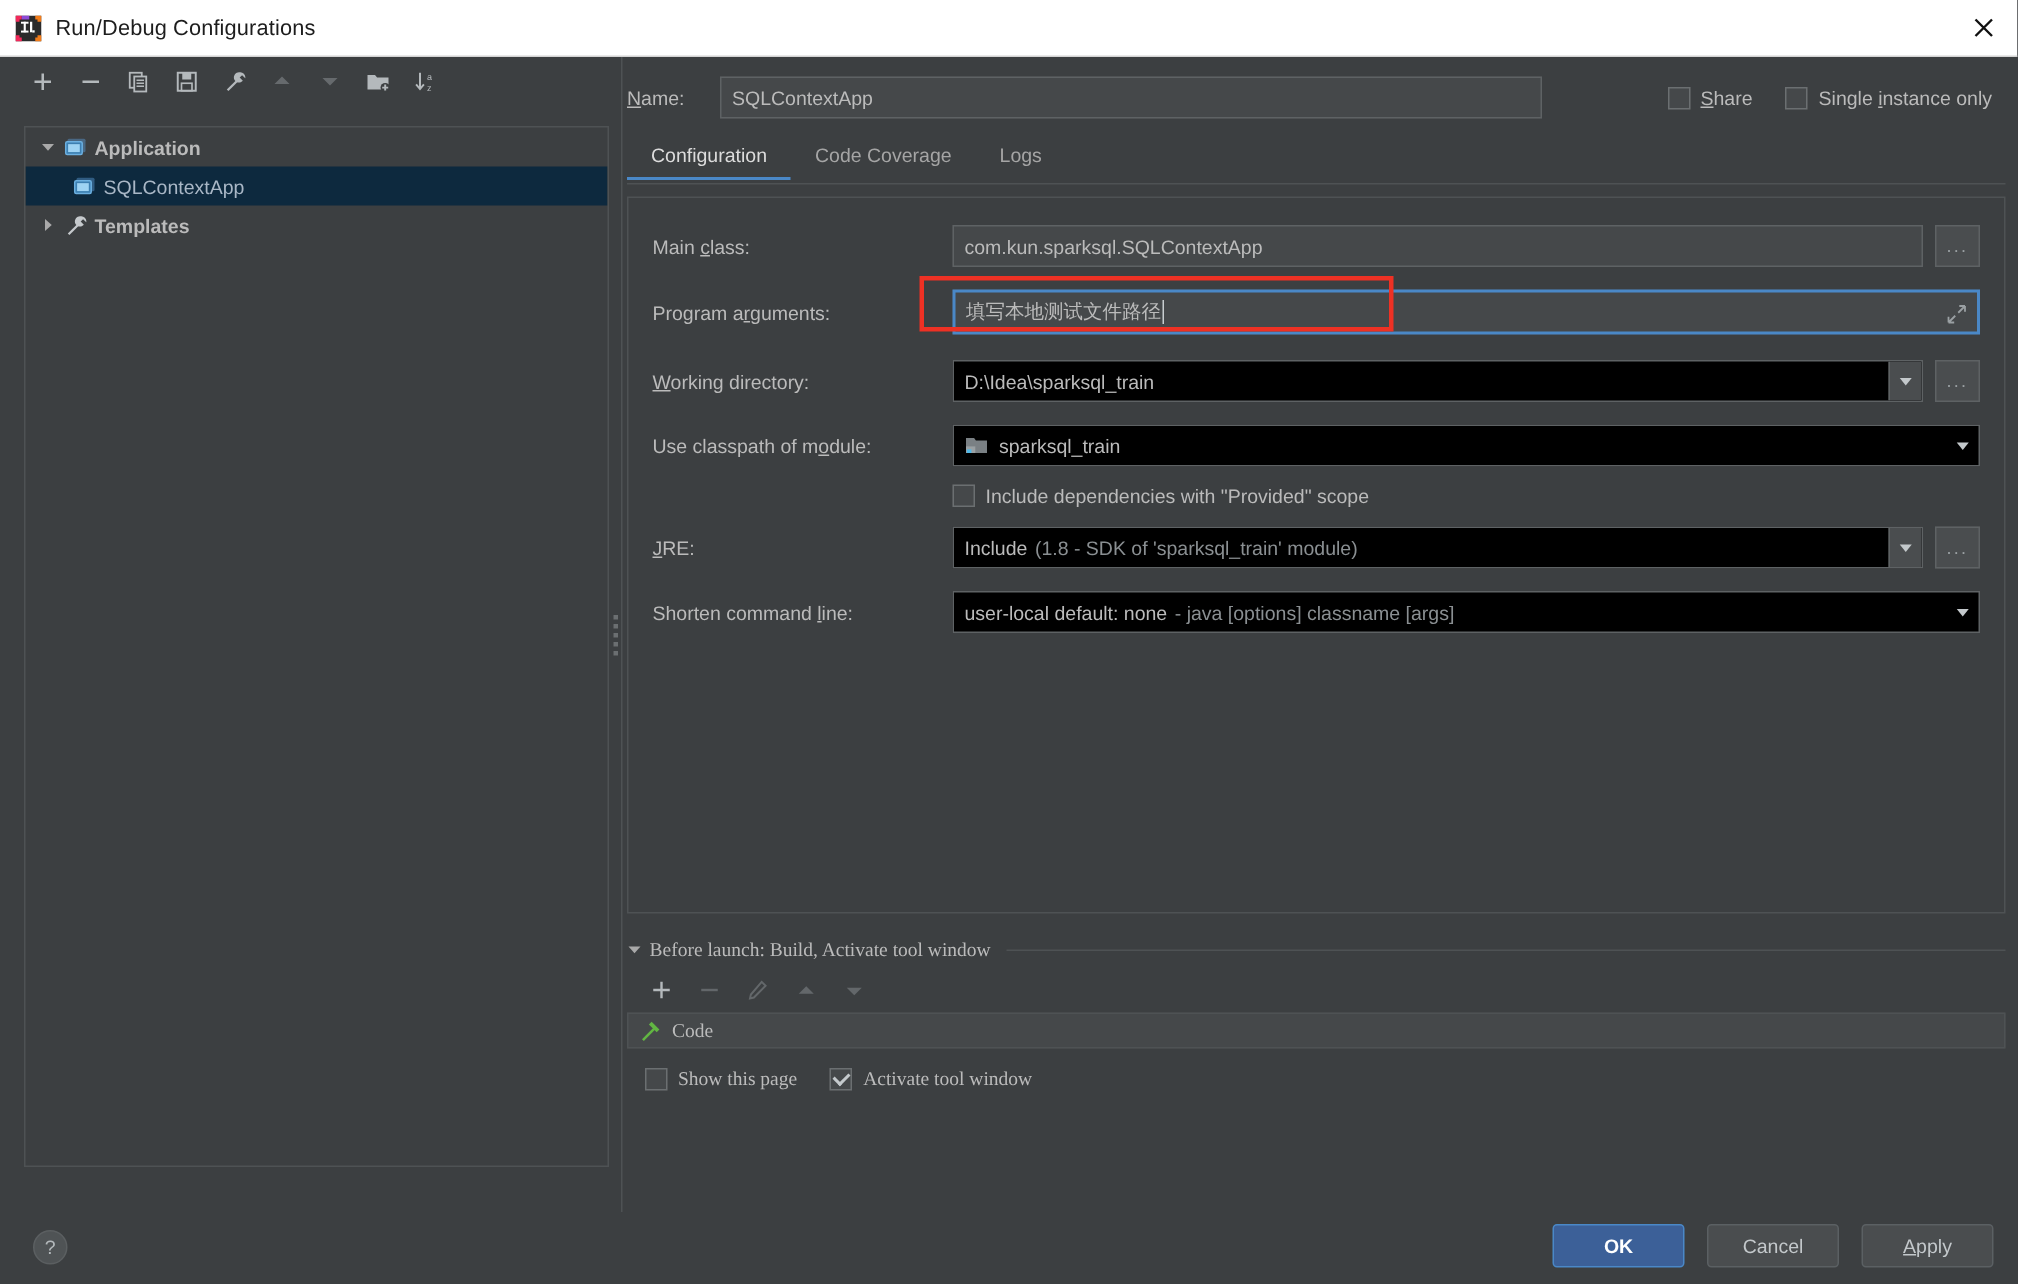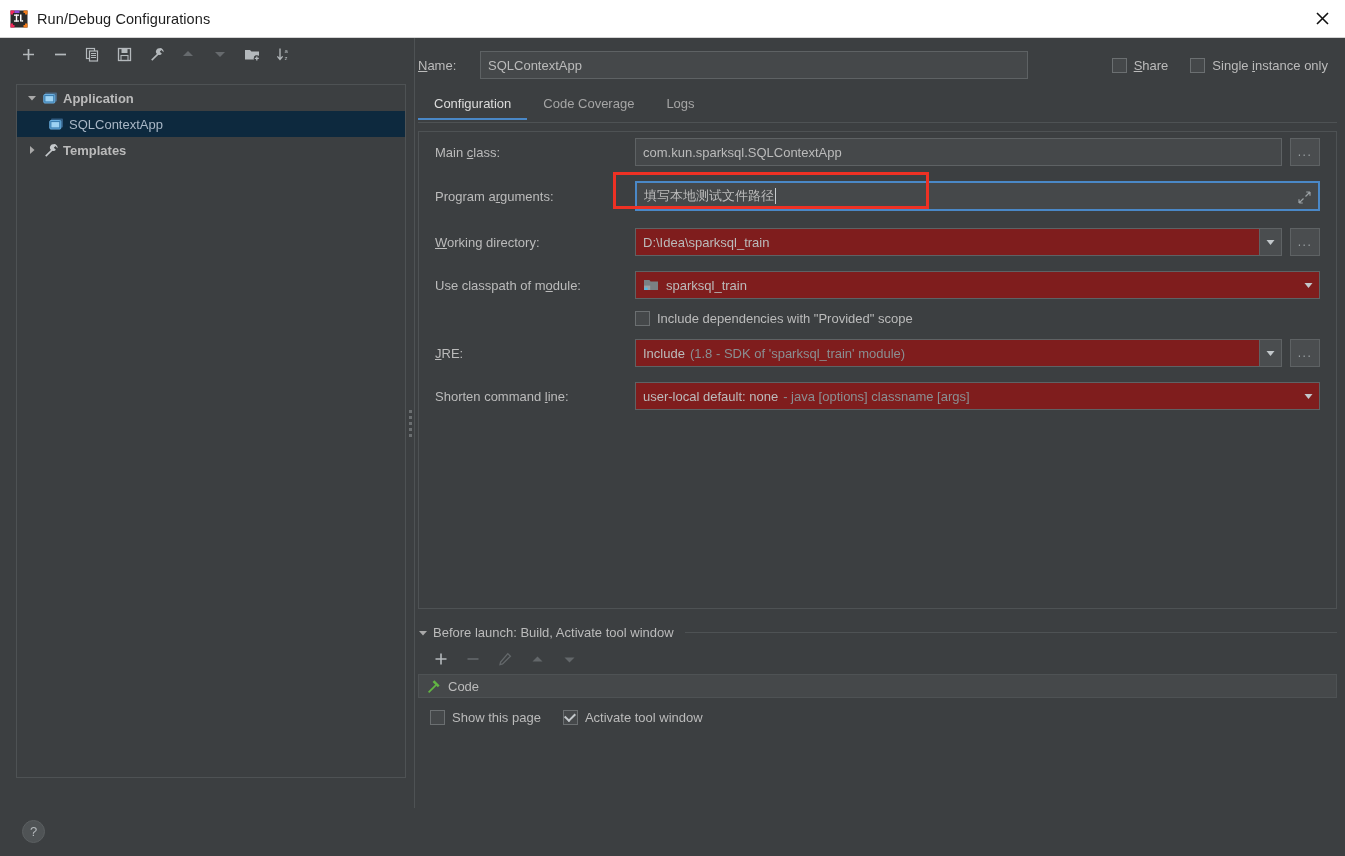--- a/index.html
+++ b/index.html
@@ -179,21 +179,21 @@
     position: absolute; left: 0; right: 0; bottom: -1px; height: 2px;
     background: #4a88c7;
   }
 
   
   #form-panel {
     position: relative;
     margin-top: 8px;
     border: 1px solid #4e5254;
     height: 478px;
-    padding: 6px 16px 0 16px;
+    padding: 18px 16px 0 16px;
   }
   .frow {
     display: flex; align-items: center;
     margin-bottom: 15px;
     position: relative;
   }
   .frow .lbl { width: 200px; flex: 0 0 200px; }
   .frow .ctl { flex: 1 1 auto; display: flex; align-items: center; }
 
   .iconbtn {
@@ -206,21 +206,21 @@
   }
   .dots { letter-spacing: 1.5px; color: #9aa0a3; font-size: 12px; line-height: 1; }
 
   .expandbtn {
     position: absolute; right: 1px; top: 1px;
     width: 26px; height: 26px;
     display: flex; align-items: center; justify-content: center;
     cursor: pointer;
   }
   .combo {
-    background: #7f1d1d;
+    background: #000000;
     border: 1px solid #5e6264;
     height: 28px;
     display: flex; align-items: center;
     padding: 0 0 0 7px;
     color: #bbbbbb;
     cursor: pointer;
     overflow: hidden;
     white-space: nowrap;
     position: relative;
   }
@@ -258,20 +258,21 @@
     left: -22px; top: -9px;
     width: 316px; height: 37px;
     border: 3px solid #ee3124;
     pointer-events: none;
   }
 
   
   #before-launch {
     margin-top: 16px;
     position: relative;
+    font-family: Liberation Serif, serif;
   }
   #bl-header { display: flex; align-items: center; gap: 5px; }
   #bl-header .bl-title { white-space: nowrap; }
   #bl-header .bl-line { flex: 1 1 auto; height: 1px; background: #4e5254; margin-left: 6px; }
   #bl-toolbar {
     height: 30px; display: flex; align-items: center;
     gap: 14px; padding-left: 14px; margin-top: 4px;
   }
   #bl-toolbar .tbtn { width: 18px; height: 18px; display:flex; align-items:center; justify-content:center; cursor:pointer; }
   #bl-toolbar .tbtn.disabled { opacity: 0.42; cursor: default; }
@@ -672,13 +673,20 @@
           <span>Activate tool window</span>
         </span>
       </div>
     </div>
 
   </div>
 </div>
 
 <div id="bottombar">
   <div id="help-btn">?</div>
+  <div id="dlg-buttons">
+    <div class="dbtn primary">OK</div>
+    <div class="dbtn">Cancel</div>
+    <div class="dbtn">
+        <span><u>A</u>pply</span>
+      </div>
+  </div>
 </div>
 
 </body></html>

